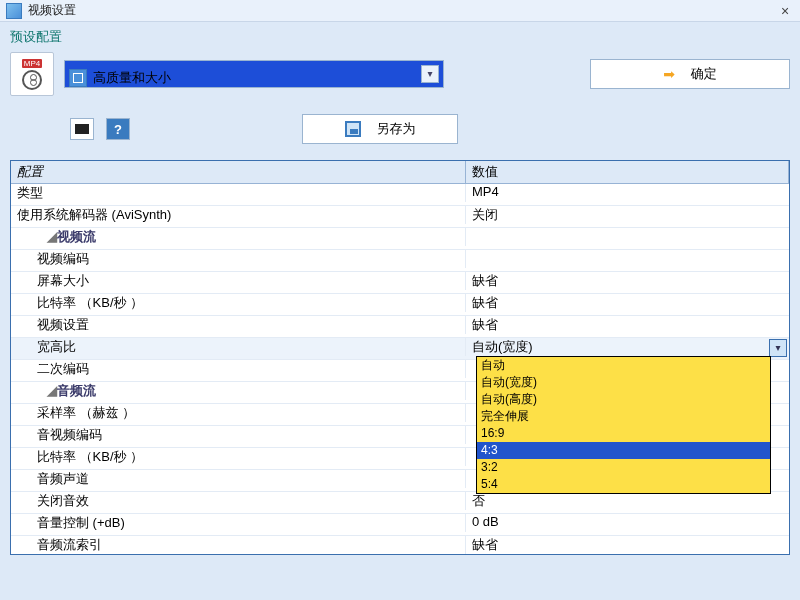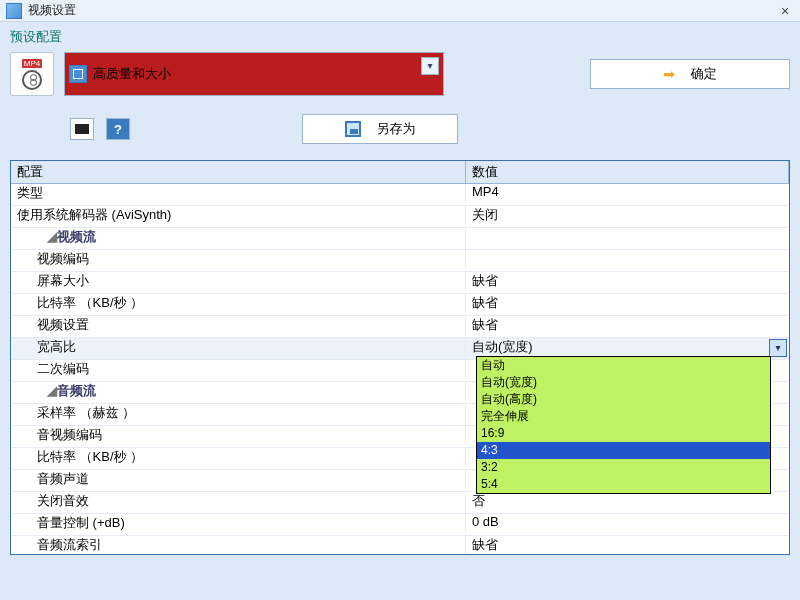--- a/index.html
+++ b/index.html
@@ -9,49 +9,49 @@
 .titlebar .title { flex: 1; font-size: 12px; color: #222; }
 .titlebar .close { width: 18px; text-align: center; cursor: pointer; color: #444; font-size: 14px; }
 .panel-top { background: #dde9f7; padding: 6px 10px 10px 10px; }
 .preset-label { color: #0f766e; margin-bottom: 6px; display: block; }
 .row1 { display: flex; align-items: center; gap: 10px; }
 .mp4-icon { width: 44px; height: 44px; background: #fff; border: 1px solid #b8c6d8; border-radius: 2px; display:flex; flex-direction:column; align-items:center; justify-content:center; }
 .mp4-icon .mp4-badge { background:#cc3333; color:#fff; font-size:8px; padding:0 2px; border-radius:1px; margin-bottom:2px;}
 .mp4-icon .reel { width:20px; height:20px; border:2px solid #555; border-radius:50%; position:relative;}
 .mp4-icon .reel::before,.mp4-icon .reel::after{content:"";position:absolute;width:5px;height:5px;border:1px solid #555;border-radius:50%;}
 .mp4-icon .reel::before{top:2px;left:6px;} .mp4-icon .reel::after{bottom:2px;left:6px;}
-.preset-select { flex: 0 0 380px; height: 44px; border: 1px solid #9ab4d0; background: #b91c1c; display:flex; align-items:center; padding: 0 4px; position:relative;}
+.preset-select { flex: 0 0 380px; height: 28px; border: 1px solid #9ab4d0; background: #1d4ed8; display:flex; align-items:flex-end; padding: 0 4px; position:relative;}
 .preset-select .sel-icon { width:18px; height:18px; background:#4a90d9; border:1px solid #3a7bbf; margin-right:6px; display:flex; align-items:center; justify-content:center;}
 .preset-select .sel-icon::after{content:"";width:8px;height:8px;border:1px solid #fff;}
 .preset-select .chev { position:absolute; right:4px; top:4px; width:18px; height:18px; border:1px solid #9ab4d0; background:#eaf2fb; text-align:center; line-height:16px; font-size:10px; color:#446;}
 .ok-btn { margin-left: auto; width: 200px; height: 30px; border: 1px solid #9ab4d0; background:#fff; display:flex; align-items:center; justify-content:center; gap:16px; cursor:pointer;}
 .ok-btn .arrow { color:#f5a623; font-size:14px;}
 .row2 { display:flex; align-items:center; gap:12px; margin-top:18px; padding-left:60px;}
 .small-btn { width:24px; height:22px; border:1px solid #9ab4d0; background:#fff; display:flex; align-items:center; justify-content:center; cursor:pointer;}
 .cmd-btn .inner { width:14px; height:10px; background:#222;}
 .help-btn { background:#3a7bbf; color:#fff; font-weight:bold; font-size:13px;}
 .saveas-btn { margin-left: 160px; width: 156px; height: 30px; border:1px solid #9ab4d0; background:#fff; display:flex; align-items:center; justify-content:center; gap:16px; cursor:pointer;}
 .saveas-btn .floppy { width:16px; height:16px; border:2px solid #3a7bbf; background:#cfe4f7; position:relative;}
 .saveas-btn .floppy::after{content:"";position:absolute;bottom:1px;left:3px;width:8px;height:5px;background:#3a7bbf;}
 .grid-wrap { margin: 6px 10px 0 10px; border:1px solid #3a6fae; background:#fff; height: 395px; overflow:hidden; position:relative;}
 .grid-head { display:flex; background:#dde9f7; border-bottom:1px solid #97b3d5;}
 .grid-head .col { padding:2px 6px; border-right:1px solid #97b3d5;}
-.col-name { flex: 0 0 455px;}
+.col-name { flex: 0 0 455px; font-style: italic;}
 .col-val { flex: 1;}
 .grid-body { overflow-y:auto;}
 .grow { display:flex; border-bottom:1px solid #e3ebf5; height:22px; align-items:flex-start;}
 .grow .gname { flex:0 0 455px; padding-left:6px; border-right:1px solid #e3ebf5;}
 .grow .gval { flex:1; padding-left:6px; position:relative;}
 .grow.group .gname { font-weight:bold; color:#3a3a6a;padding-left:36px;}
 .grow.group .tri { display:inline-block; width:10px; color:#777;}
 .grow.indent .gname { padding-left:26px;}
 .grow.highlight { background:#ecf3fb;}
 .grow.highlight .gval { font-weight:normal;}
 .grow.highlight .chev2 { position:absolute; right:2px; top:1px; width:18px; height:18px; background:#cfe4f7; border:1px solid #3a6fae; text-align:center; line-height:16px; font-size:10px; color:#335;}
-.dropdown { position:absolute; left:465px; right:18px; top: 195px; background:#bef264; border:1px solid #000; z-index:10;}
+.dropdown { position:absolute; left:465px; right:18px; top: 195px; background:#fde047; border:1px solid #000; z-index:10;}
 .dropdown .opt { padding:0 4px; height:17px; line-height:17px; font-size:12px;}
 .dropdown .opt.sel { background:#2255cc; color:#fff;}
 </style>
 </head>
 <body>
 
 <div class="titlebar">
   <div class="icon"></div>
   <div class="title">视频设置</div>
   <div class="close">×</div>

